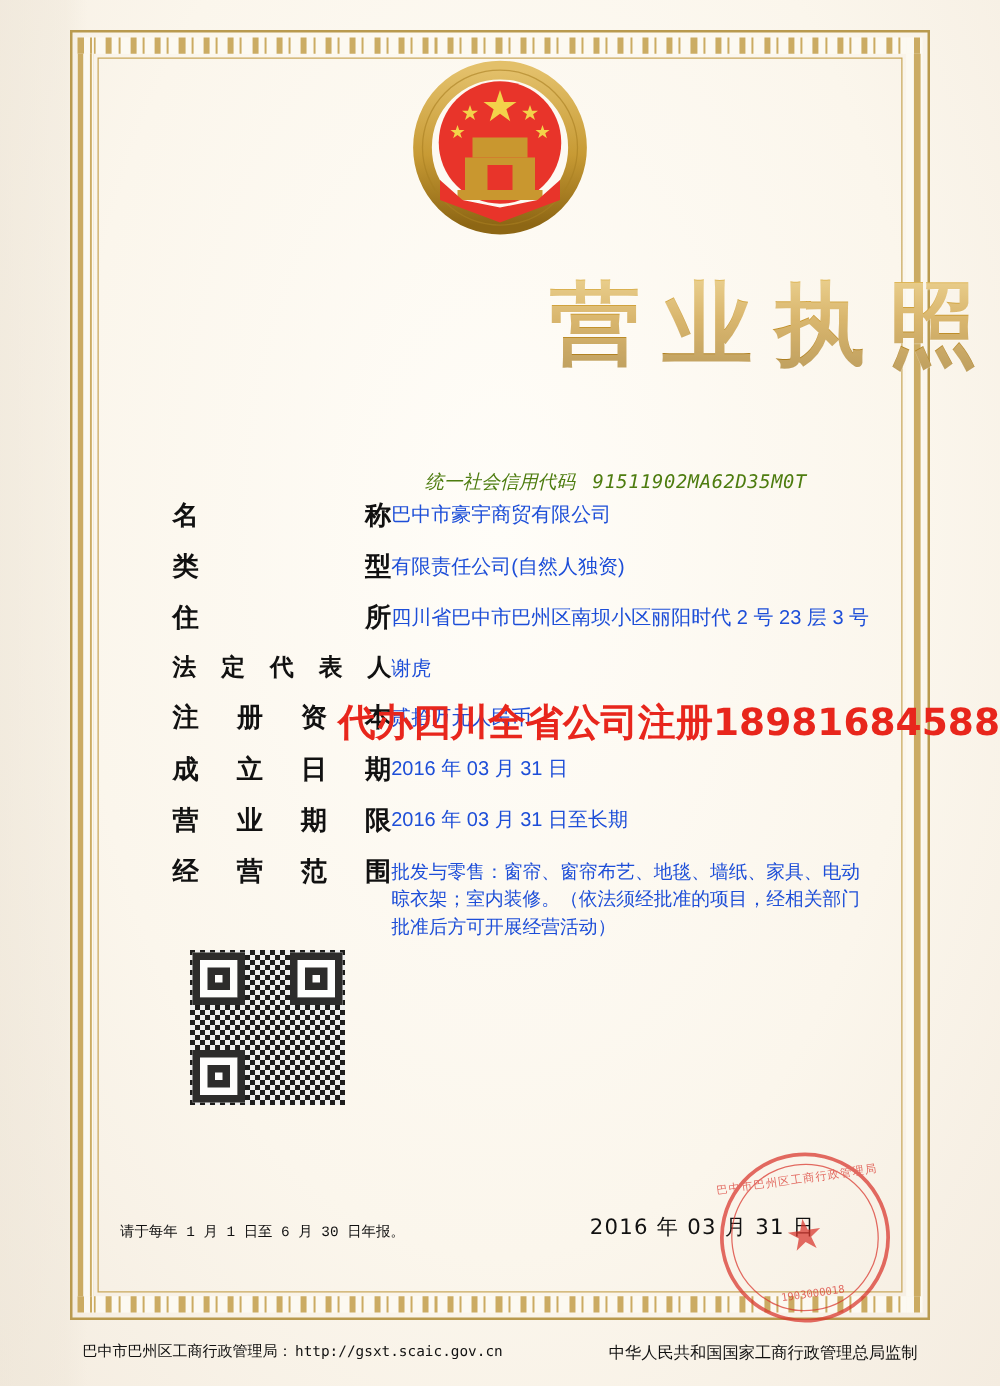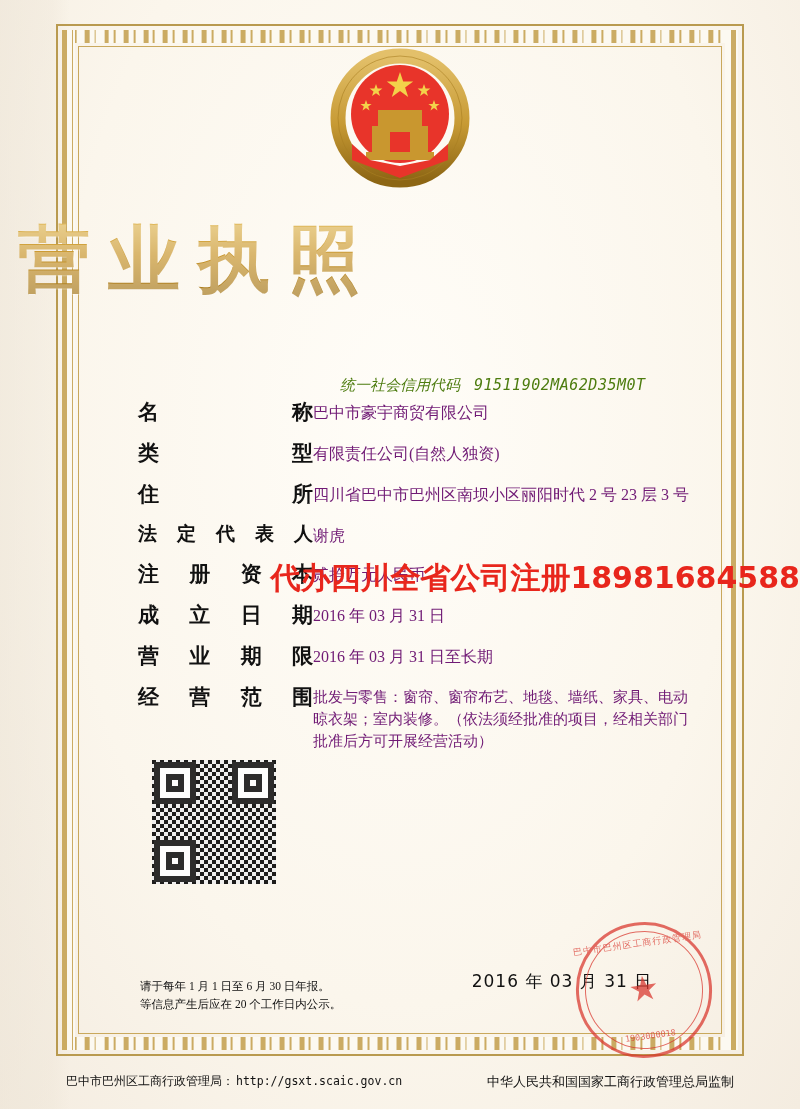--- a/index.html
+++ b/index.html
@@ -75,21 +75,21 @@
     top: 48px;
     width: 156px;
     height: 148px;
   }
 
   
   .title {
     position: absolute;
     left: 0; right: 0;
     top: 212px;
-    text-align: left;
+    text-align: right;
     font-family: "DejaVu Sans", sans-serif;
     font-size: 72px;
     font-weight: bold;
     letter-spacing: 18px;
     text-indent: 18px;
     color: #b8860b;
     background: linear-gradient(180deg, #e8c56a 0%, #c9972f 45%, #9a6e16 100%);
     -webkit-background-clip: text;
     background-clip: text;
     -webkit-text-fill-color: transparent;
@@ -135,23 +135,23 @@
     font-weight: bold;
     color: #111;
     display: flex;
     justify-content: space-between;
     letter-spacing: 0;
   }
   .label.l4 { font-size: 19px; }
   .label span { display: inline-block; }
   .value {
     flex: 1;
-    font-family: Liberation Serif, serif;
+    font-family: Liberation Sans, sans-serif;
     font-size: 16px;
-    color: #701a75;
+    color: #1d4ed8;
     padding-top: 4px;
     line-height: 1.35;
   }
   .value.small { font-size: 16px; }
   .value.bold-num { font-size: 16px; }
 
   .row.r-scope .value { font-size: 15px; line-height: 1.45; }
 
   
   .watermark {
@@ -191,25 +191,24 @@
   }
   .qr::before { left: 2px; top: 2px; }
   .qr::after { right: 2px; top: 2px; }
   .qr i { left: 2px; bottom: 2px; }
 
   
   .notes {
     position: absolute;
     left: 96px;
     top: 978px;
-    font-family: Liberation Serif, serif;
+    font-family: Liberation Mono, monospace;
     font-size: 11.5px;
     color: #111;
     line-height: 1.55;
-    margin-left: 44px;
   }
 
   
   .authority {
     position: absolute;
     right: 108px;
     top: 948px;
     text-align: left;
     width: 260px;
   }
@@ -428,21 +427,20 @@
   </div>
 
   <div class="watermark">代办四川全省公司注册18981684588</div>
 
   <div class="qr">
       <i></i>
     </div>
 
   <div class="notes">
     <div>请于每年 1 月 1 日至 6 月 30 日年报。</div>
-    <div>等信息产生后应在 20 个工作日内公示。</div>
   </div>
 
   <div class="authority">
     <div class="authority-date">2016 年    03 月    31 日</div>
   </div>
 
   <div class="seal">
     <div class="ring"></div>
     <div class="seal-text-top">巴中市巴州区工商行政管理局</div>
     <div class="star">★</div>

